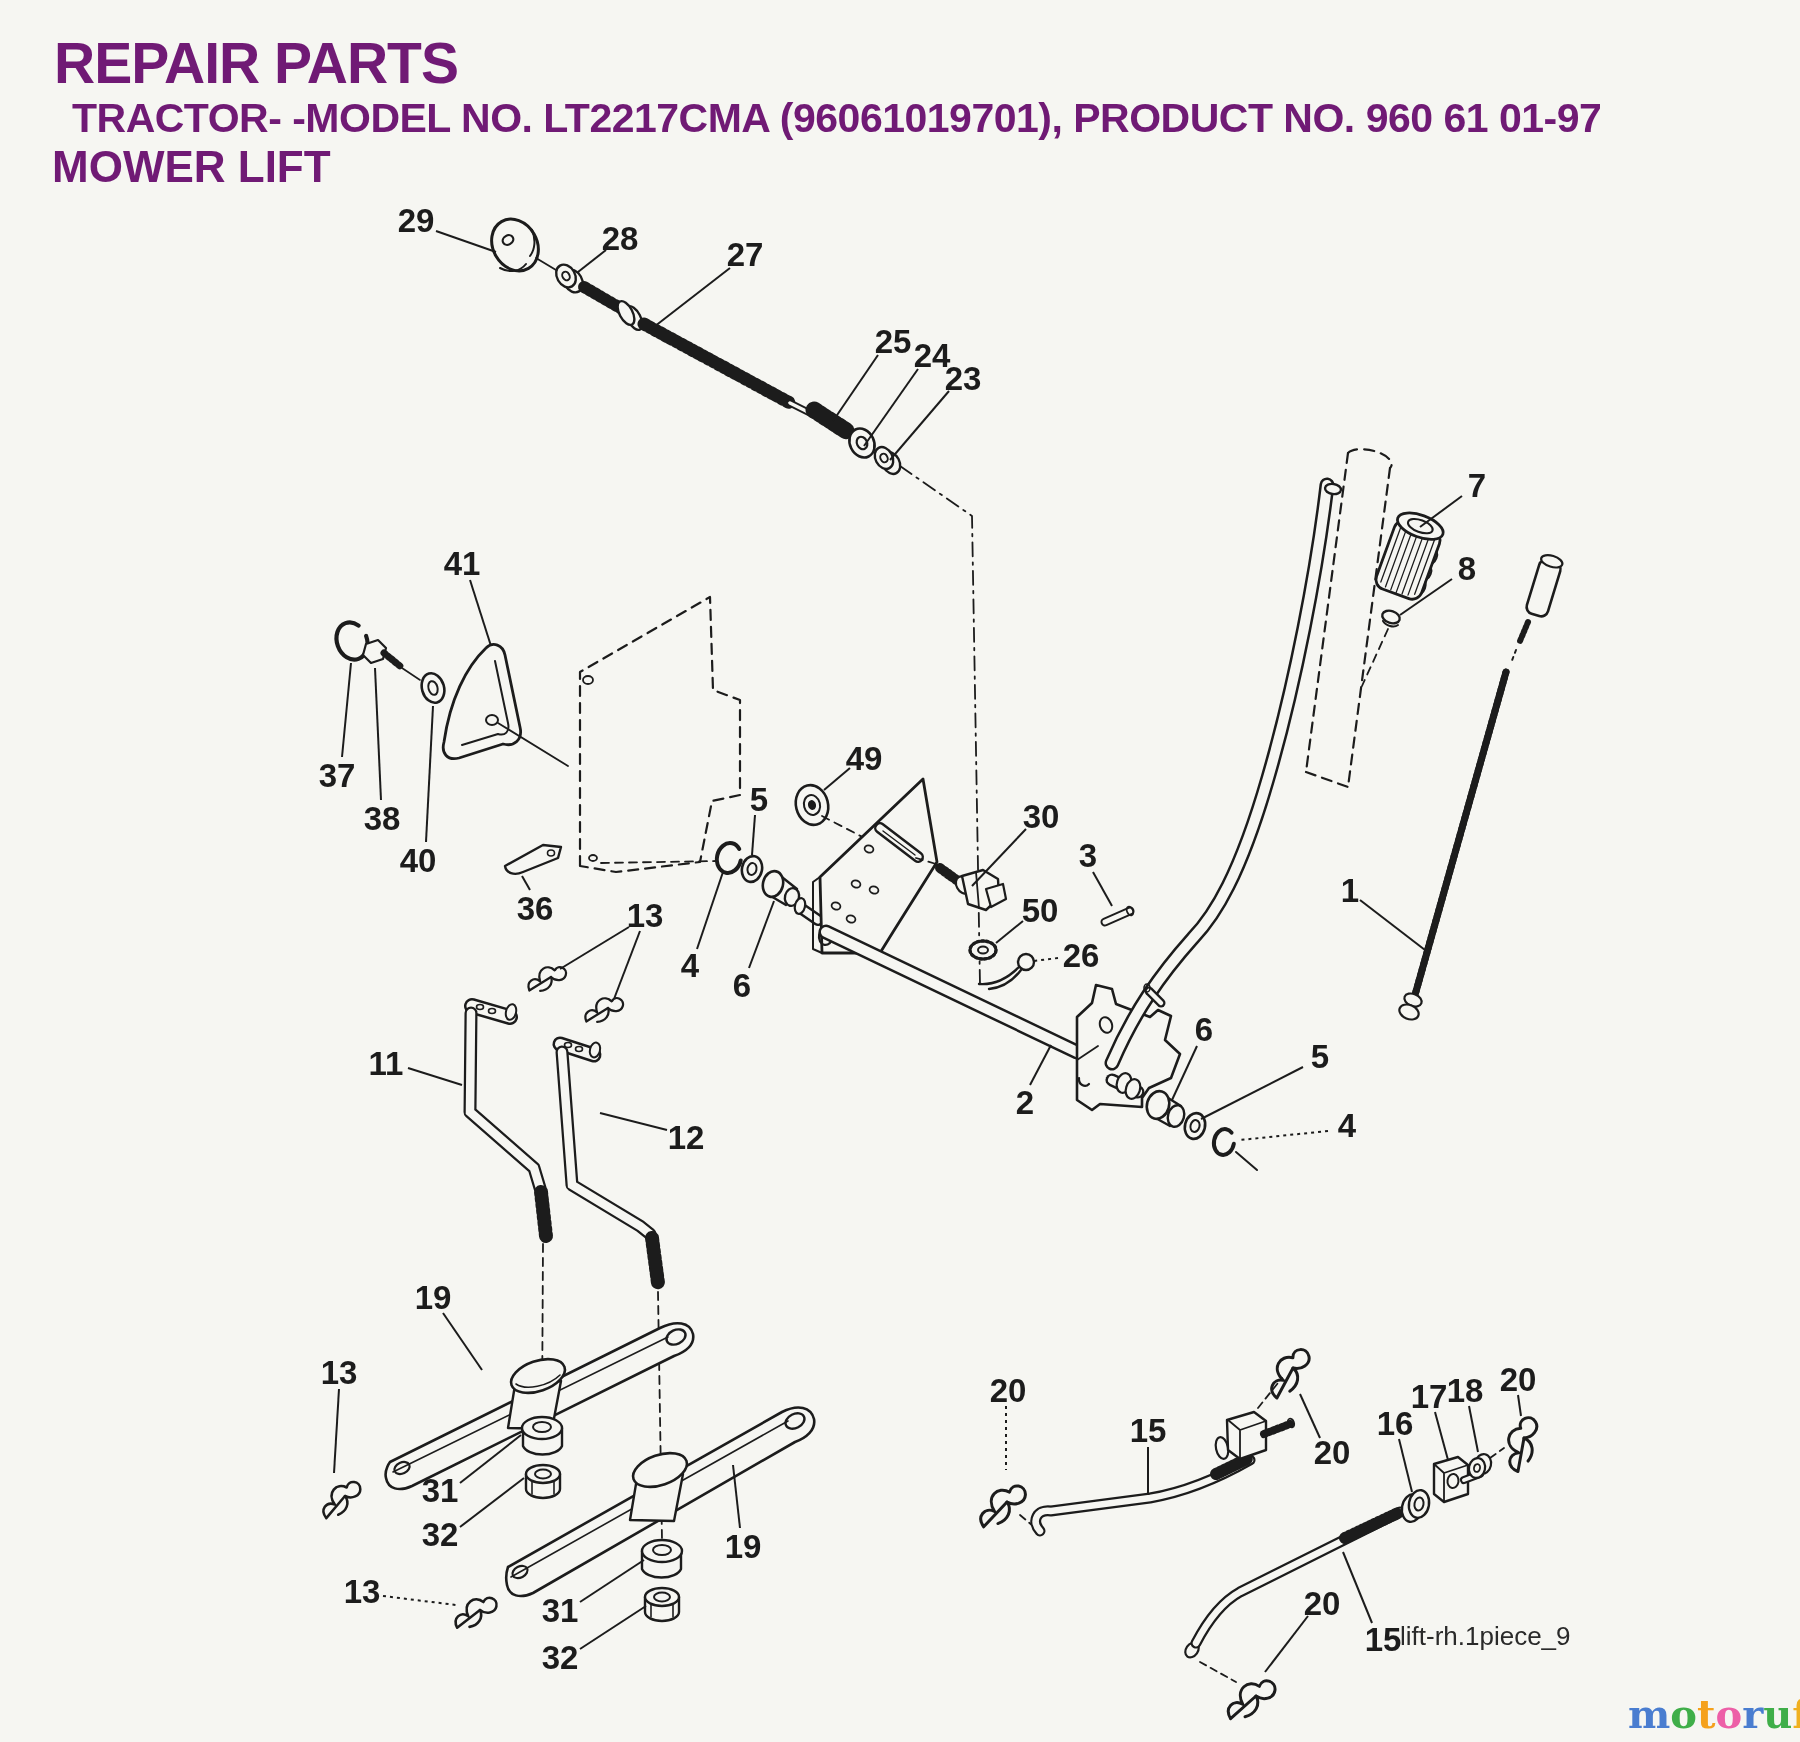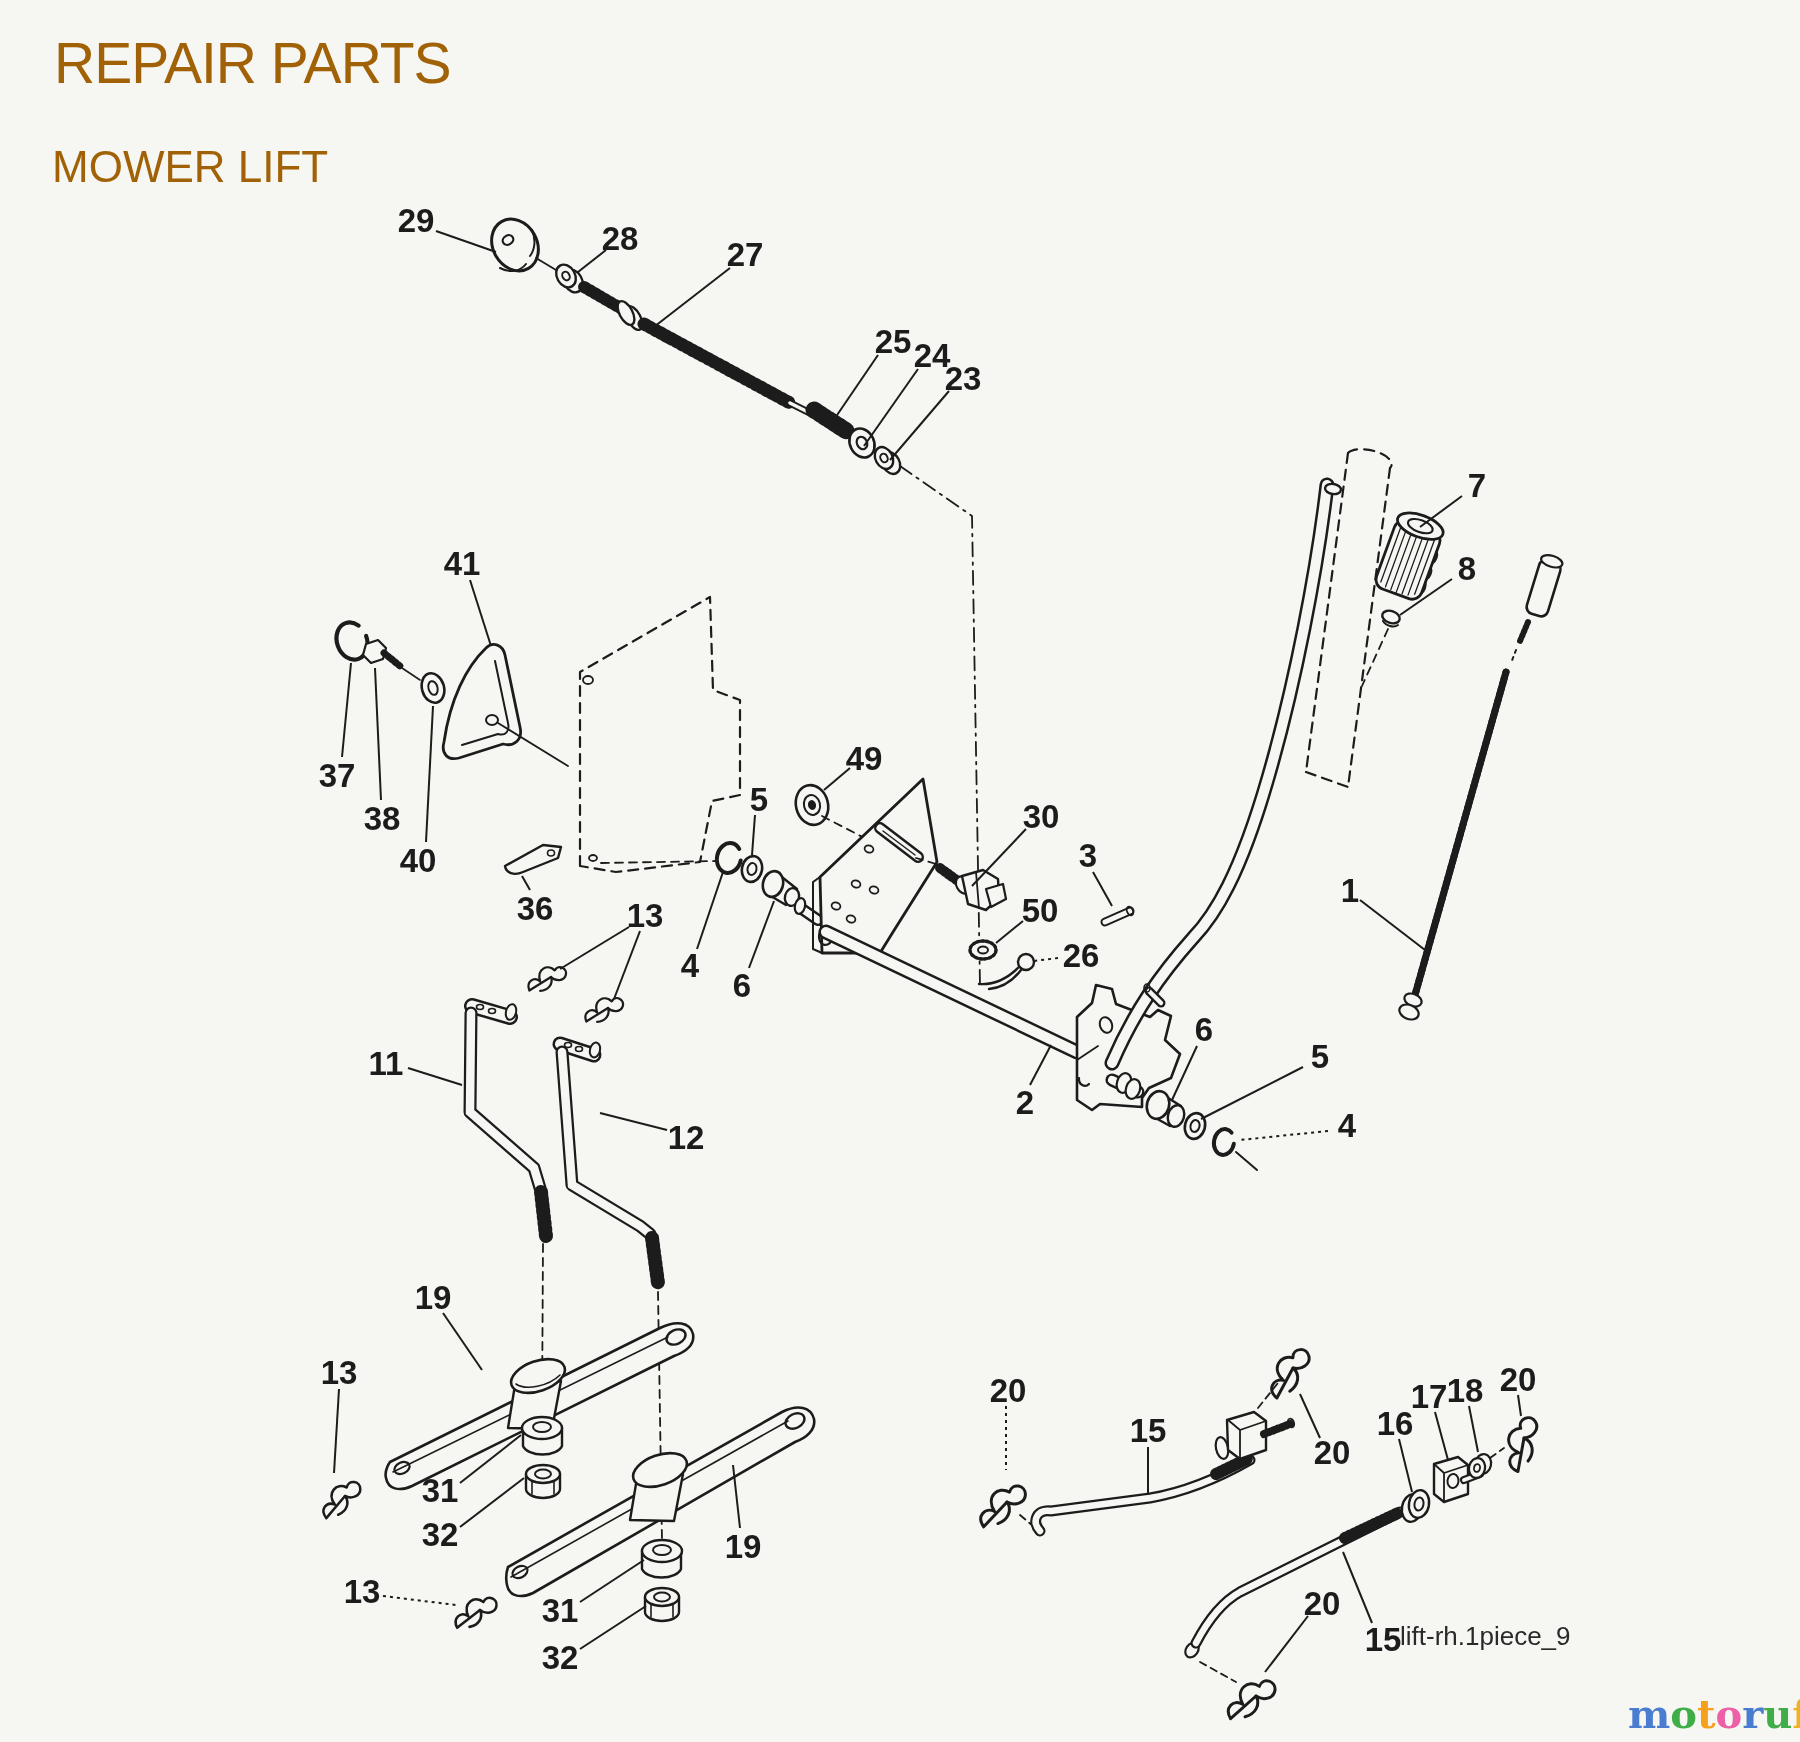--- a/index.html
+++ b/index.html
@@ -1,19 +1,19 @@
 <!DOCTYPE html>
 <html><head>
 <meta charset="utf-8">
 <style>
   :root{ --ink:#1c1c1c; --bg:#f6f6f2; }
   html,body{ margin:0; padding:0; background:#e0e0e0; }
   .stage{ position:relative; width:1800px; height:1742px; background:var(--bg);
           overflow:hidden; font-family:"Liberation Sans", sans-serif; }
-  .hdr{ position:absolute; color:#a16207; font-weight:normal; white-space:nowrap; }
+  .hdr{ position:absolute; color:#701a75; font-weight:bold; white-space:nowrap; }
   #hdr-title{ left:54px; top:30px; font-size:57px; letter-spacing:-1px; }
   #hdr-sub{ left:72px; top:95px; font-size:41px; letter-spacing:-0.5px; }
   #hdr-section{ left:52px; top:142px; font-size:44px; }
   svg{ position:absolute; left:0; top:0; }
   .o{ stroke:var(--ink); fill:none; stroke-linecap:round; stroke-linejoin:round; }
   .f{ stroke:var(--ink); fill:var(--bg); stroke-linecap:round; stroke-linejoin:round; }
   .fi{ fill:var(--ink); stroke:none; }
   .bgl{ stroke:var(--bg); fill:none; stroke-linecap:round; }
   .thr{ stroke-dasharray:2.6 3.4; }
   .thr2{ stroke-dasharray:2 2.6; }
@@ -27,20 +27,21 @@
   #diagram-code{ font:26px "Liberation Sans", sans-serif; fill:#2a2a2a; }
   .watermark{ position:absolute; left:1628px; top:1692px; font-family:"DejaVu Serif", serif;
               font-weight:bold; font-size:40px; line-height:44px; white-space:nowrap; }
 </style>
 </head>
 <body>
 
 <div class="stage">
 
   <div class="hdr" id="hdr-title">REPAIR PARTS</div>
+  <div class="hdr" id="hdr-sub">TRACTOR- -MODEL NO. LT2217CMA (96061019701), PRODUCT NO. 960 61 01-97</div>
   <div class="hdr" id="hdr-section">MOWER LIFT</div>
 
   <svg id="diagram-svg" width="1800" height="1742" viewBox="0 0 1800 1742">
     <defs>
       <g id="hairpin">
         <path class="o" stroke-width="3" d="M -22,26 C -30,16 -22,6 -12,10 C -22,-4 -10,-16 2,-10 C 4,-20 18,-18 18,-8 C 18,0 8,4 0,0 L -22,26"></path>
         <path class="o" stroke-width="3" d="M 0,0 C 6,8 2,18 -8,22"></path>
       </g>
     </defs>
 

